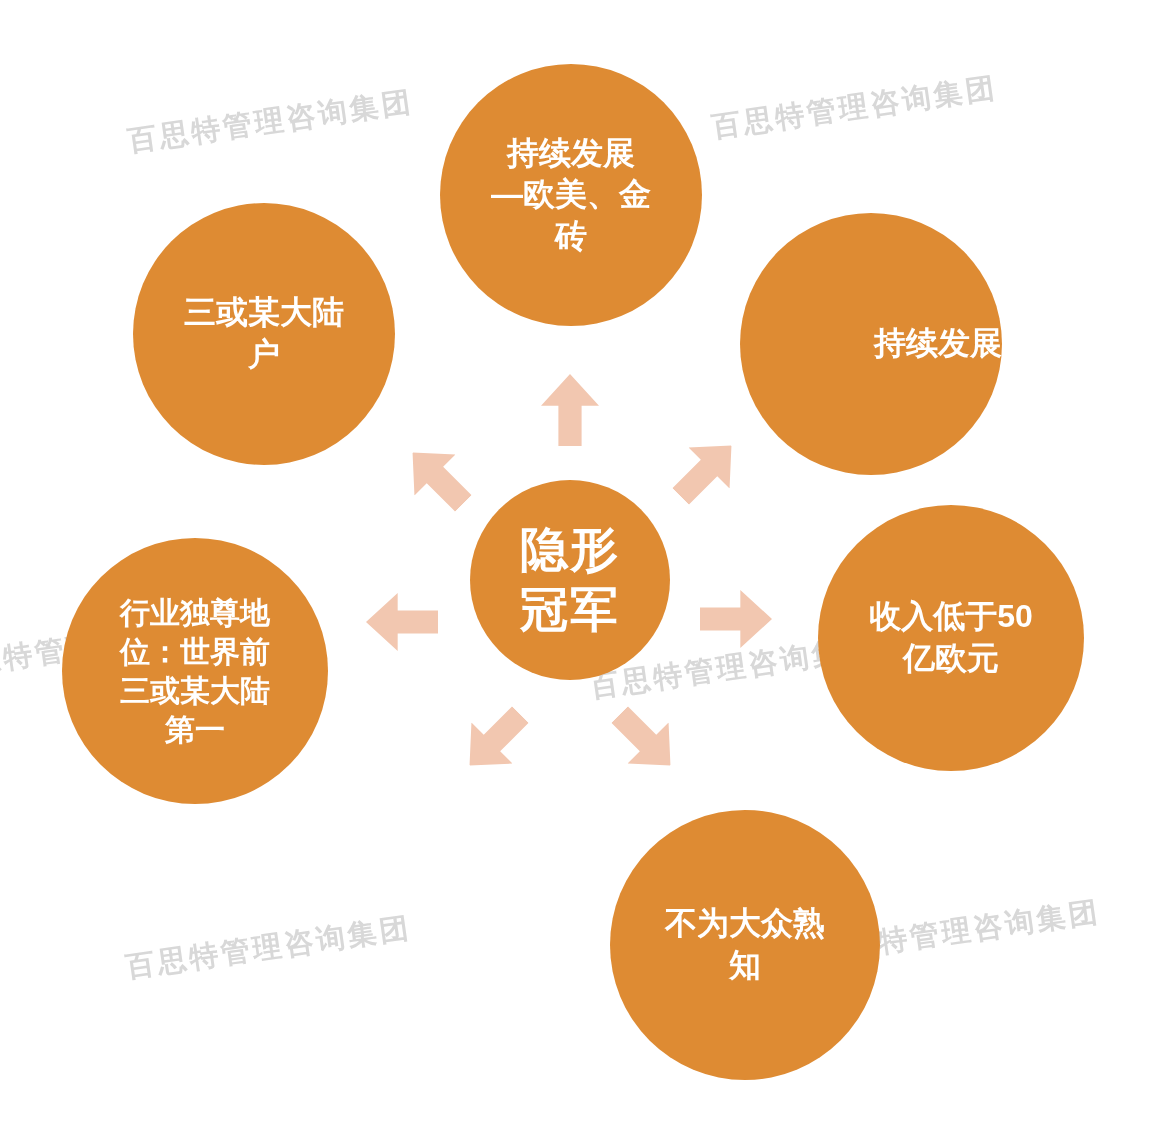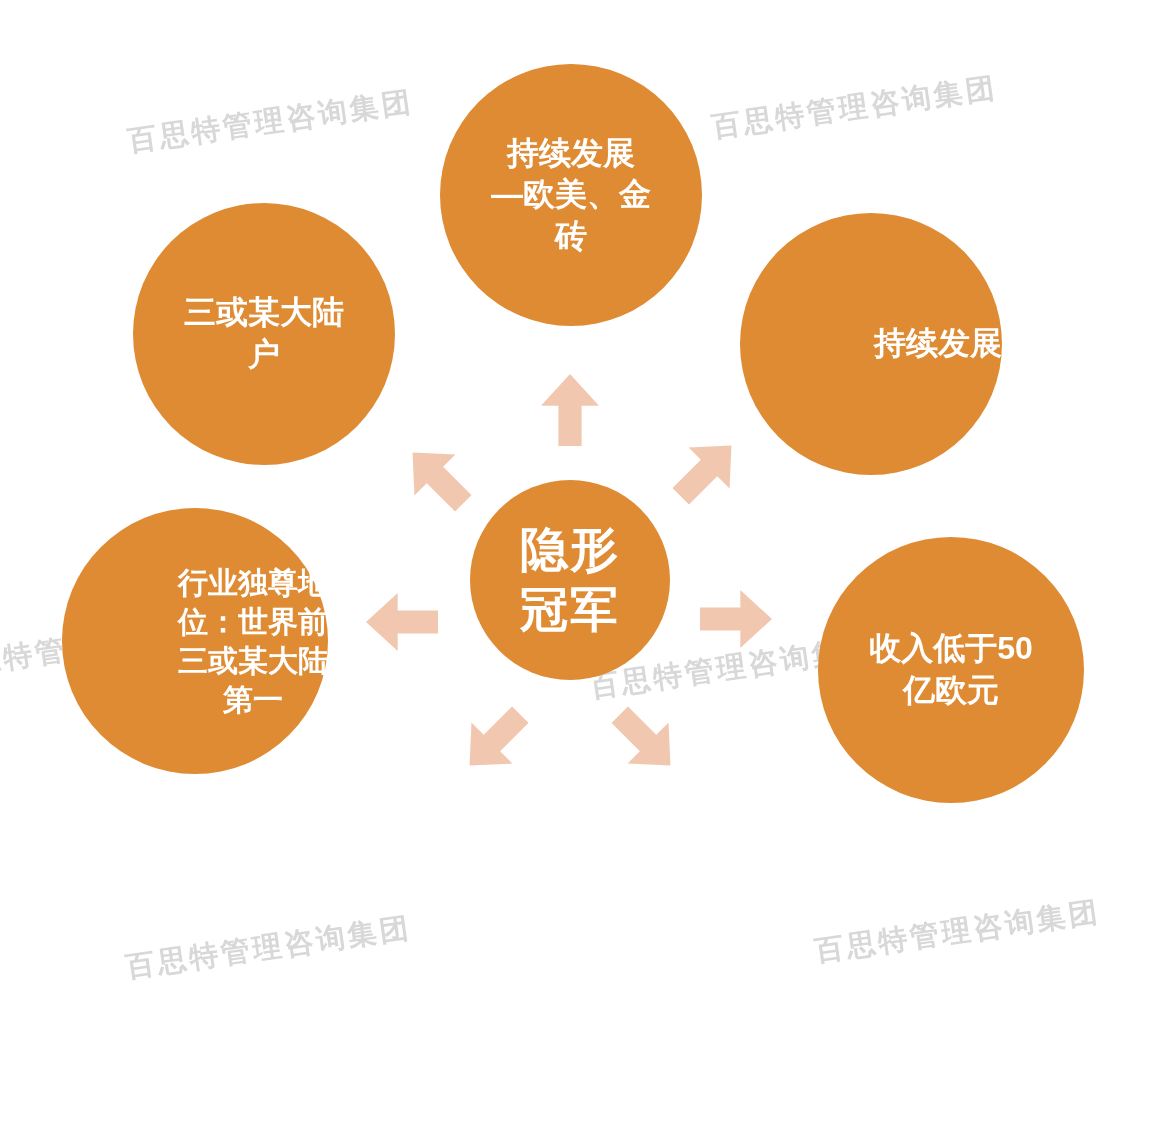--- a/index.html
+++ b/index.html
@@ -77,23 +77,23 @@
     white-space: pre-line;
     line-height: 1.3;
     font-size: 32px;
   }
   .node-center { left: 470px; top: 480px; width: 200px; height: 200px; }
   .node-center .node-label { font-size: 48px; line-height: 1.25; letter-spacing: 2px; text-align: center; }
 
   .node-top          { left: 440px; top: 64px;  width: 262px; height: 262px; }
   .node-top-left     { left: 133px; top: 203px; width: 262px; height: 262px; }
   .node-top-right    { left: 740px; top: 213px; width: 262px; height: 262px; justify-content: flex-end; }
-  .node-left         { left: 62px;  top: 508px; width: 266px; height: 266px; justify-content: flex-end; }
+  .node-left         { left: 62px;  top: 538px; width: 266px; height: 266px; }
   .node-left .node-label { font-size: 30px; }
-  .node-right        { left: 818px; top: 537px; width: 266px; height: 266px; }
+  .node-right        { left: 818px; top: 505px; width: 266px; height: 266px; }
   .node-bottom-left  { left: 265px; top: 805px; width: 270px; height: 270px; }
   .node-bottom-right { left: 610px; top: 810px; width: 270px; height: 270px; }
 </style>
 </head>
 <body>
 
 <div class="canvas">
 
   <div class="wm wm1">百思特管理咨询集团</div>
   <div class="wm wm2">百思特管理咨询集团</div>
@@ -136,14 +136,18 @@
 三或某大陆
 第一</span>
   </div>
 
   <div class="node node-right">
     <span class="node-label">收入低于50
 亿欧元</span>
   </div>
 
 
+  <div class="node node-bottom-right">
+    <span class="node-label">不为大众熟
+知</span>
+  </div>
 
 </div>
 
 </body></html>

